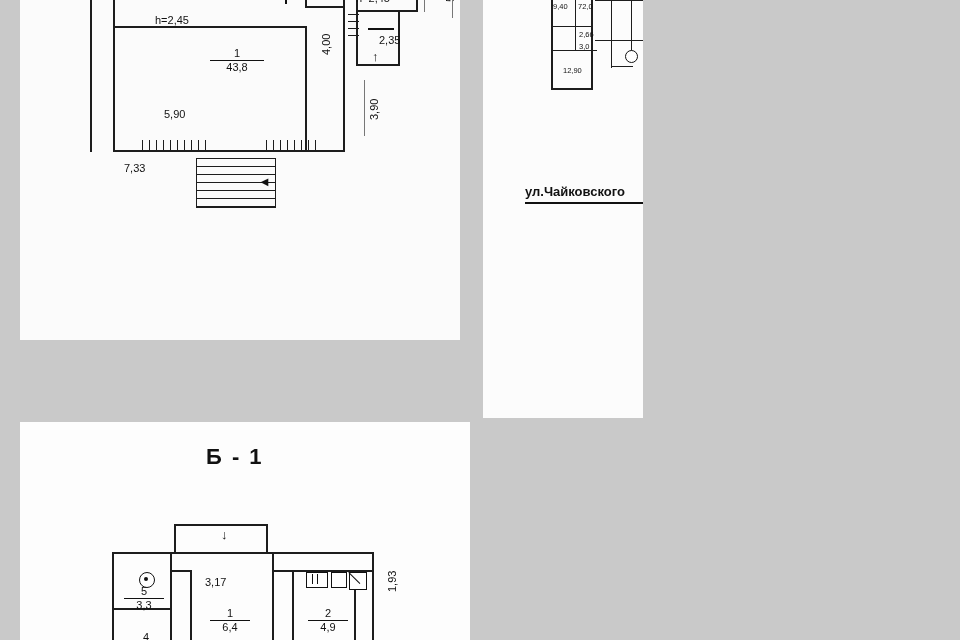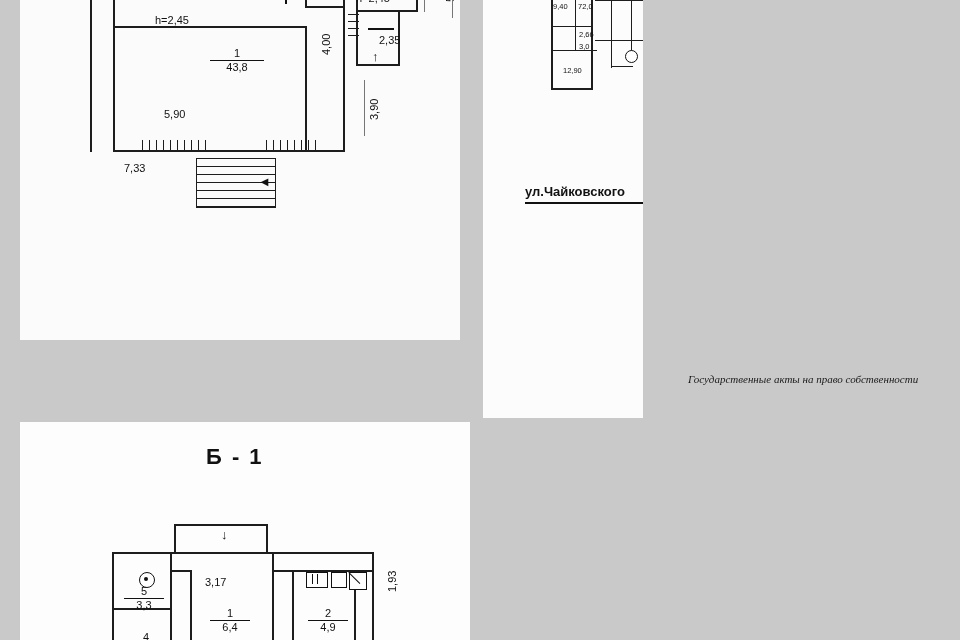--- a/index.html
+++ b/index.html
@@ -178,21 +178,20 @@
   <div class="lbl xs" style="left:96px;top:102px;">3,0</div>
   <div class="lbl xs" style="left:70px;top:62px;">9,40</div>
   <div class="lbl xs" style="left:80px;top:126px;">12,90</div>
 
   <div class="streetLabel" style="left:42px;top:244px;">ул.Чайковского</div>
 
   <div class="streetRule" style="left:42px;top:262px;width:178px;"></div>
 </div>
 
 <div class="caption" style="left:688px;top:372px;width:260px;">
-  <div>Государственные акты на право собственности</div>
 </div>
 
 <div class="sheet" id="panelC">
 
   <div class="titleB1" style="left:186px;top:22px;">Б - 1</div>
 
   <div class="ln h" style="left:154px;top:102px;width:94px;height:2px;"></div>
   <div class="ln v" style="left:154px;top:102px;width:2px;height:30px;"></div>
   <div class="ln v" style="left:246px;top:102px;width:2px;height:30px;"></div>
   <div class="arrow" style="left:201px;top:106px;">↓</div>

